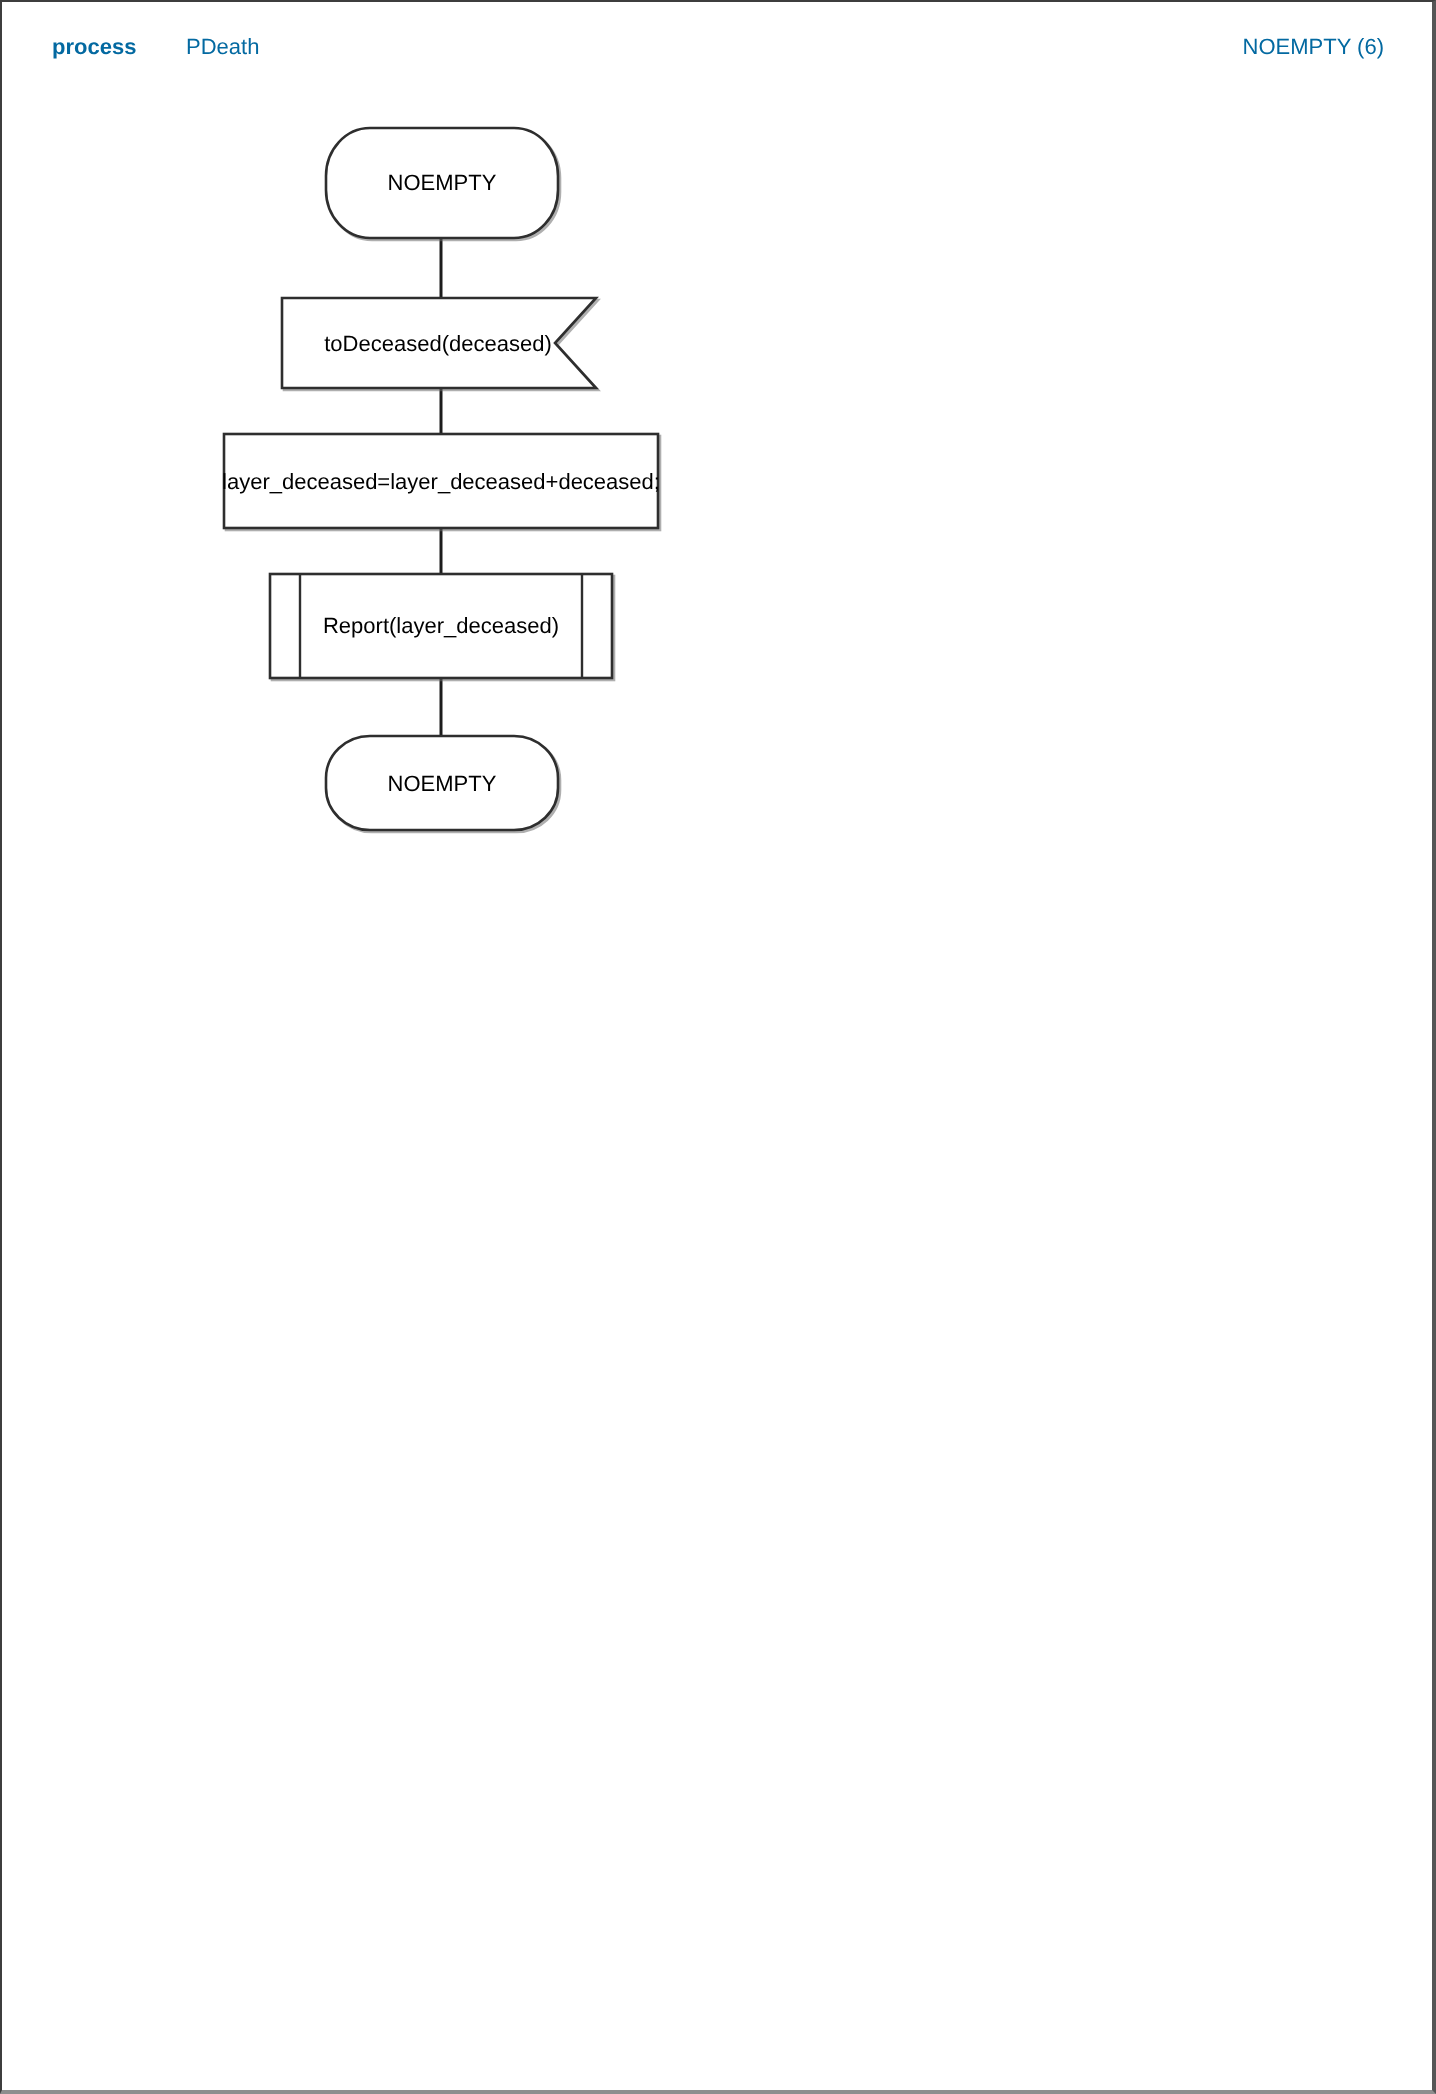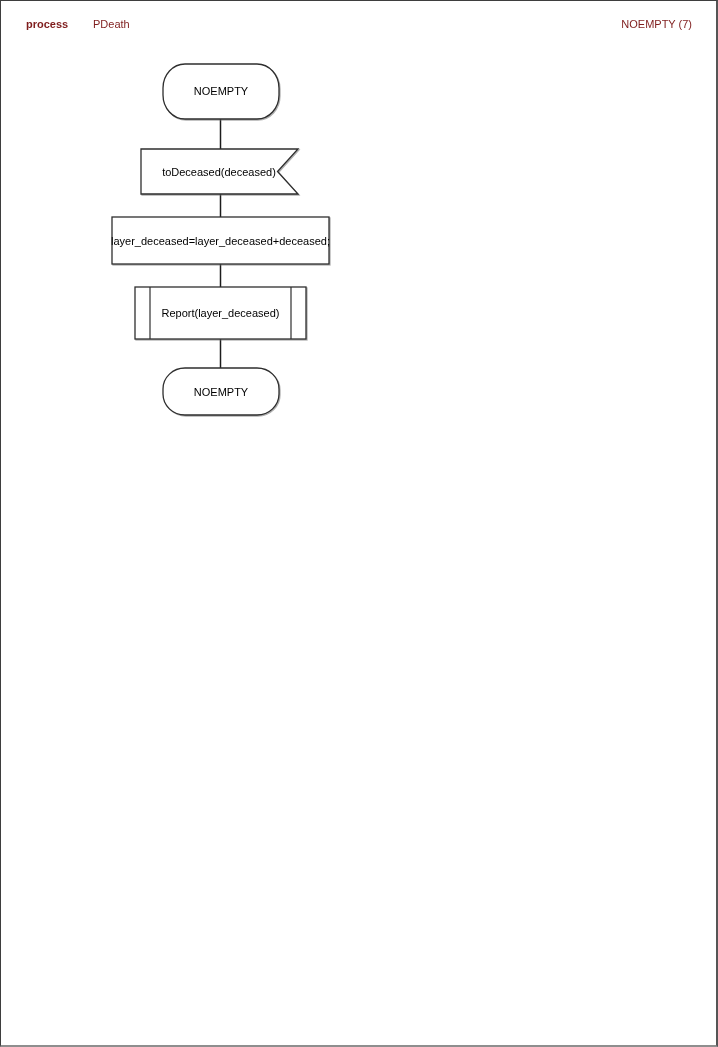--- a/index.html
+++ b/index.html
@@ -11,21 +11,21 @@
     position: relative;
     width: 718px;
     height: 1047px;
     box-sizing: border-box;
     background: #ffffff;
     border: 1px solid #3e3e3e;
     border-right: 2px solid #555555;
     border-bottom: 2px solid #8e8e8e;
     overflow: hidden;
     font-family: "Liberation Sans", sans-serif;
-    color: #7f1d1d;
+    color: #0369a1;
     text-decoration: underline;
   }
   .hdr-label {
     position: absolute;
     top: 17px;
     font-size: 11px;
     line-height: 12px;
     white-space: nowrap;
   }
   .hdr-keyword { left: 25px; font-weight: bold; }
@@ -60,21 +60,21 @@
 </style>
 </head>
 <body>
 
 <div class="page">
 
   <div class="hdr-label hdr-keyword">process</div>
 
   <div class="hdr-label hdr-name">PDeath</div>
 
-  <div class="hdr-label hdr-pageref">NOEMPTY (7)</div>
+  <div class="hdr-label hdr-pageref">NOEMPTY (6)</div>
 
   <svg class="flowchart" width="718" height="1047" viewBox="0 0 718 1047">
 
     <line class="connector" x1="219.5" y1="118" x2="219.5" y2="149"></line>
     <line class="connector" x1="219.5" y1="193" x2="219.5" y2="217"></line>
     <line class="connector" x1="219.5" y1="263" x2="219.5" y2="287"></line>
     <line class="connector" x1="219.5" y1="338" x2="219.5" y2="368"></line>
 
     <g>
       <rect class="shape" x="162" y="63" width="116" height="55" rx="22" ry="24"></rect>

